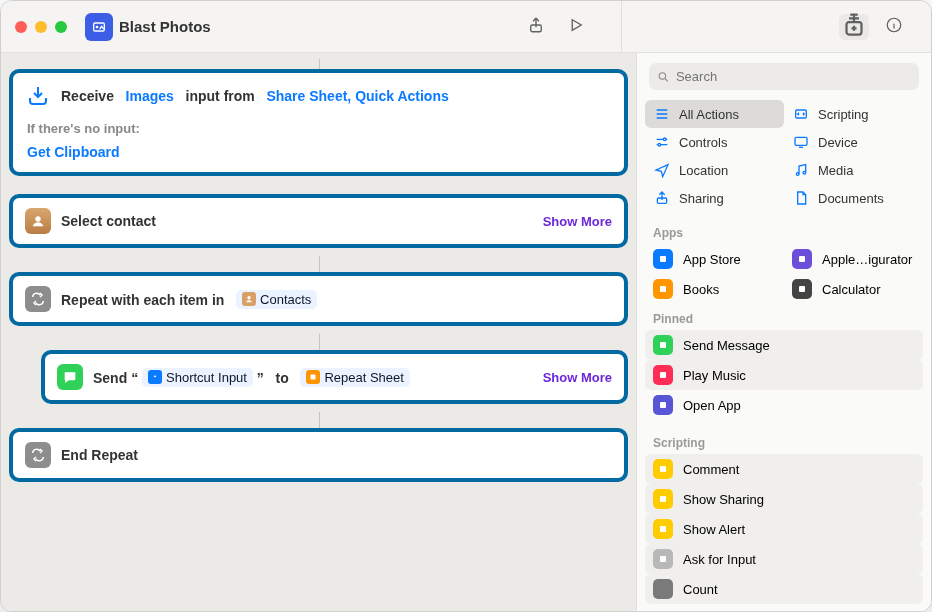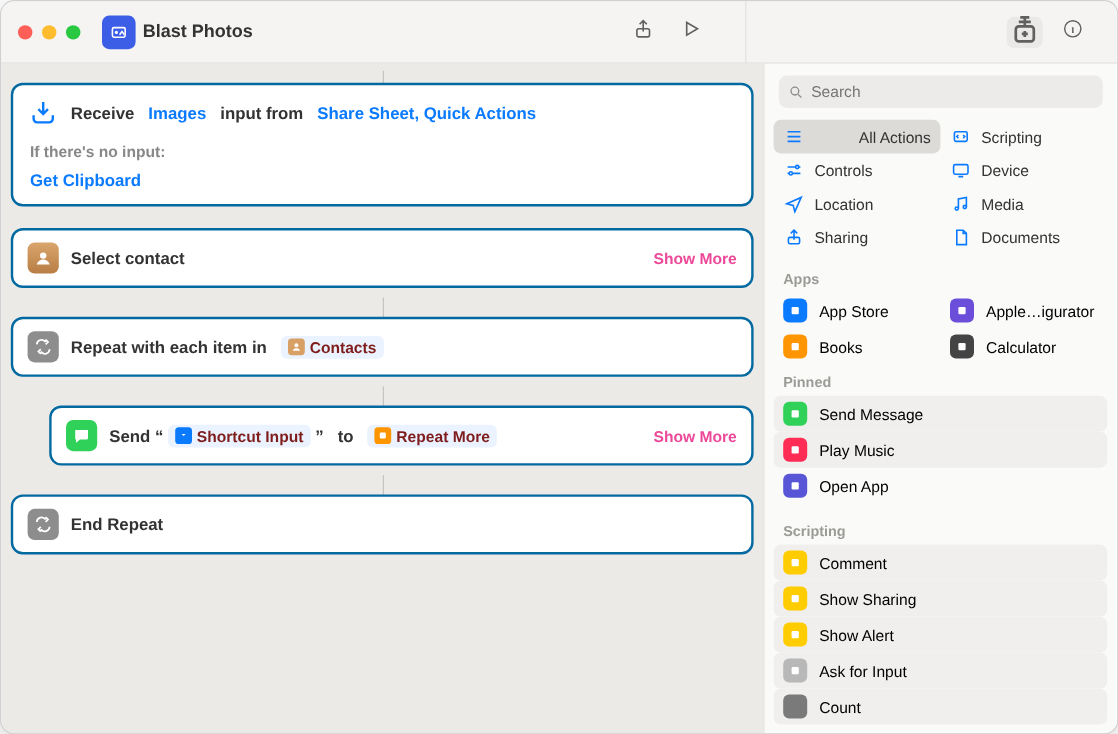--- a/index.html
+++ b/index.html
@@ -34,21 +34,21 @@
   .library-btn {
     width: 30px; height: 26px; border-radius: 6px;
     background: #eae9e7; display:flex; align-items:center; justify-content:center;
   }
   .editor {
     flex:1; background:#ebeae7; padding: 8px 8px 0 8px; overflow-y:auto;
     position:relative;
   }
   .card {
     background: #fff; border-radius: 10px; margin-bottom: 10px;
-    border: 2px solid #0369a1; position:relative; z-index:2;
+    border: 4px solid #0369a1; position:relative; z-index:2;
   }
   .card-row { display:flex; align-items:center; padding: 10px 12px; gap:10px; font-size:14px; color:#333; }
   .card-row.header { font-weight:600; }
   .step-icon {
     width:26px; height:26px; border-radius:6px;
     display:flex; align-items:center; justify-content:center; flex-shrink:0;
   }
   .step-icon svg { width:16px; height:16px; }
   .step-icon.blue { background:transparent; color:#0a7aff; }
   .step-icon.blue svg{ width:24px; height:24px;}
@@ -61,24 +61,24 @@
     color:#0a7aff; font-weight:600; cursor:pointer;
   }
   .pill {
     background:#eaf3ff; border-radius:5px; padding:2px 6px;
     display:inline-flex; align-items:center; gap:4px; font-size:13px;
   }
   .pill .picon { width:14px; height:14px; border-radius:3px; display:inline-flex; align-items:center; justify-content:center; }
   .pill.contacts .picon{ background:#d8a065;}
   .pill.orange-chip .picon{ background:#ff9500;}
   .pill .picon svg{width:10px;height:10px;}
-  .pill-text{color:#7f1d1d; font-weight:700;}
+  .pill-text{color:#0f172a; font-weight:400;}
   .card .subhead { padding: 2px 14px 4px 14px; font-size:13px; color:#888; font-weight:600; }
   .subaction { padding: 4px 14px 12px 14px; font-size:14px; }
-  .showmore { margin-left:auto; color:#ec4899; font-size:13px; cursor:pointer; }
+  .showmore { margin-left:auto; color:#6d28d9; font-size:13px; cursor:pointer; }
 
   .nested { margin-left: 32px; }
 
   
   .sidebar {
     width: 295px; background:#fafaf8; border-left:1px solid #e1e0de;
     display:flex; flex-direction:column; overflow:hidden;
   }
   .main-row{flex:1; display:flex; overflow:hidden;}
   .titlebar-wrap{display:flex; width:100%;}
@@ -89,21 +89,21 @@
     display:flex; align-items:center; gap:6px;
     background:#ecebe9; border-radius:7px; padding:6px 8px; margin:10px 12px 6px 12px;
   }
   .search svg{width:14px;height:14px;color:#8a8a8a;}
   .search input{ border:none; background:transparent; outline:none; font-size:13px; color:#b91c1c; width:100%; }
   .cat-grid { display:grid; grid-template-columns: 1fr 1fr; padding: 4px 8px 6px 8px; }
   .cat {
     display:flex; align-items:center; gap:8px; padding:5px 8px; border-radius:6px;
     font-size:13px; color:#333; cursor:pointer;
   }
-  .cat.selected{ background:#dcdbd8;justify-content:space-between; }
+  .cat.selected{ background:#dcdbd8; }
   .cat .cicon{ width:18px; height:18px; display:flex; align-items:center; justify-content:center; color:#0a7aff;}
   .cat .cicon svg{width:16px;height:16px;}
   .section-label{ font-size:12px; color:#9a9a97; font-weight:600; padding:8px 16px 4px 16px;}
   .applist{ padding: 0 8px 8px 8px; }
   .appitem{ display:flex; align-items:center; gap:10px; padding:5px 8px; border-radius:6px; font-size:13px; cursor:pointer;}
   .appitem:nth-child(even){ background:#f0efed;}
   .appicon{ width:20px;height:20px;border-radius:5px;display:flex;align-items:center;justify-content:center;flex-shrink:0;}
   .appicon svg{width:12px;height:12px;}
   .scroll{overflow-y:auto; flex:1;}
   .twocol{display:grid; grid-template-columns:1fr 1fr; padding:0 8px;}
@@ -255,21 +255,21 @@
             <span>”</span>
             <span>&nbsp;</span>
             <span style="font-weight:600;">to</span>
             <span>&nbsp;</span>
             <span class="pill orange-chip">
               <span class="picon">
                   <svg viewBox="0 0 24 24" fill="#fff">
                     <rect x="6" y="6" width="12" height="12" rx="2"></rect>
                   </svg>
                 </span>
-              <span class="pill-text">Repeat More</span>
+              <span class="pill-text">Repeat Sheet</span>
             </span>
           </div>
           <span class="showmore">Show More</span>
         </div>
       </div>
 
       <div class="spacer"></div>
 
       <div class="card">
         <div class="card-row header">

